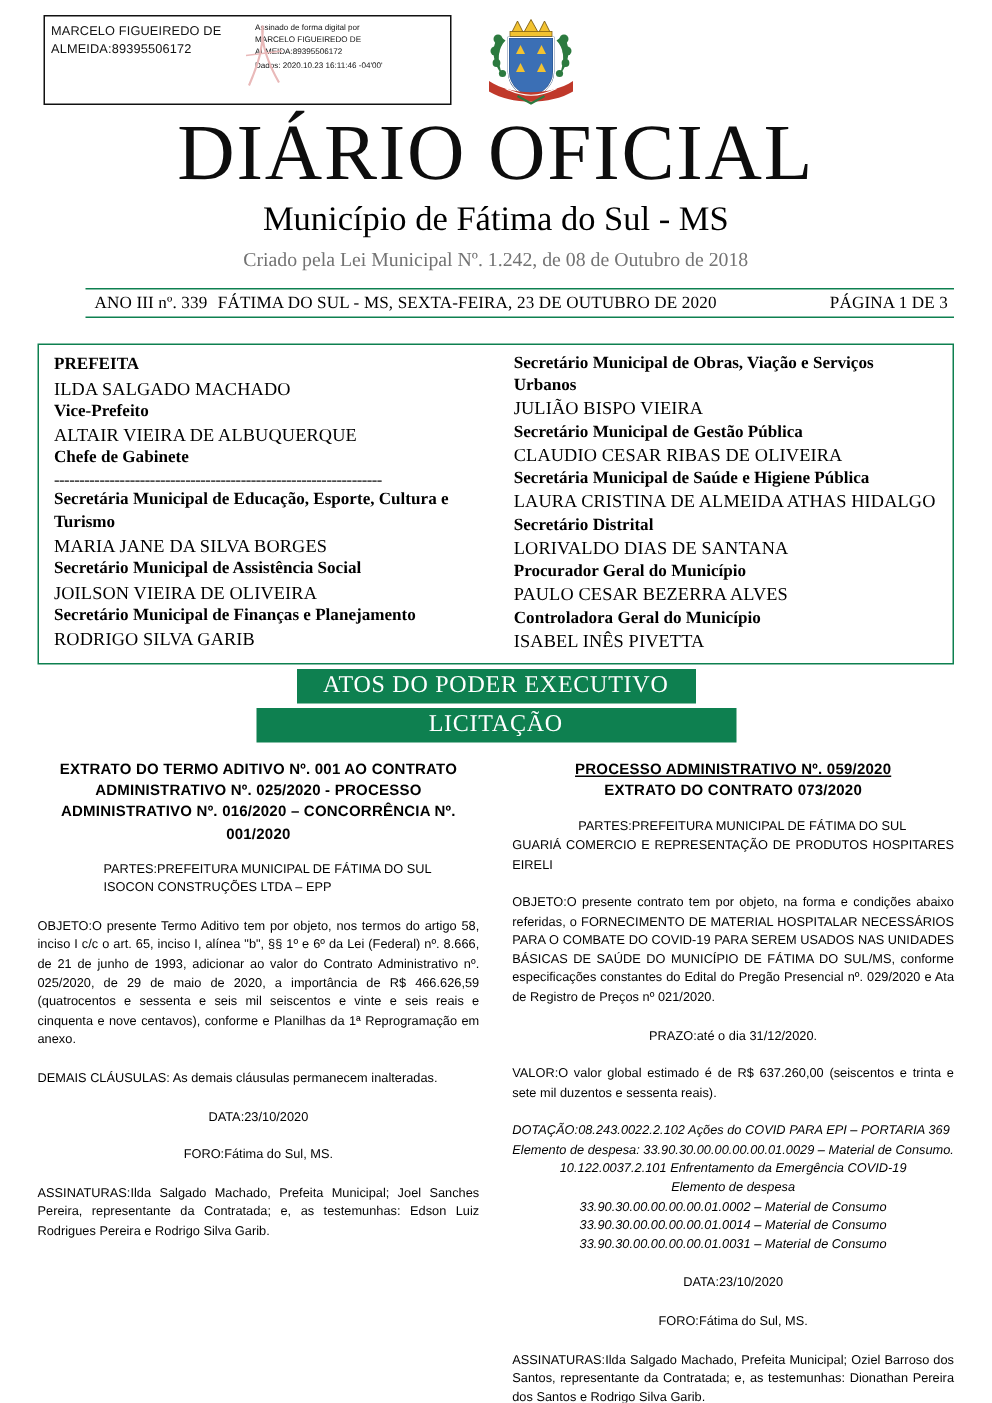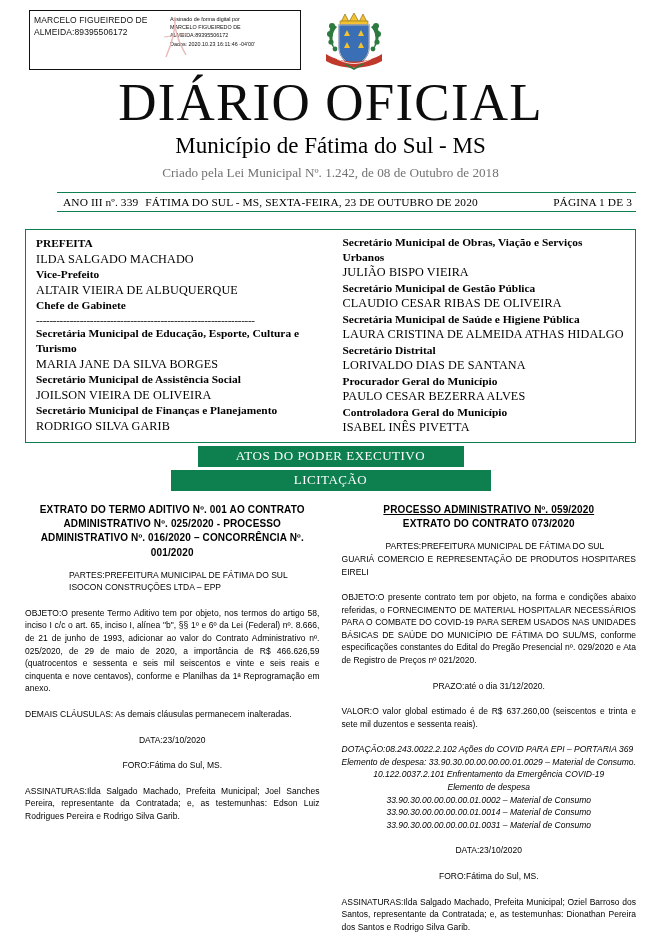--- a/index.html
+++ b/index.html
@@ -142,21 +142,21 @@
     white-space: nowrap;
     overflow: hidden;
   }
 
   
   .banner {
     background: #0e8050;
     color: #ffffff;
     text-align: center;
     font-family: "Liberation Serif", serif;
-    font-size: 13px;
+    font-size: 16px;
     letter-spacing: .5px;
     padding: 2px 0 3px 0;
     margin: 0 auto;
   }
   .banner-1 { width: 266px; margin-top: 3px; }
   .banner-2 { width: 320px; margin-top: 3px; }
 
   
   .columns {
     display: flex;

